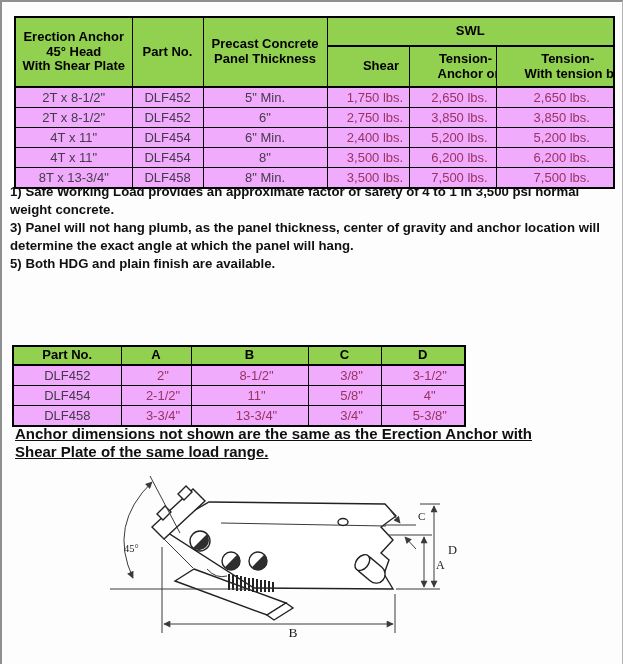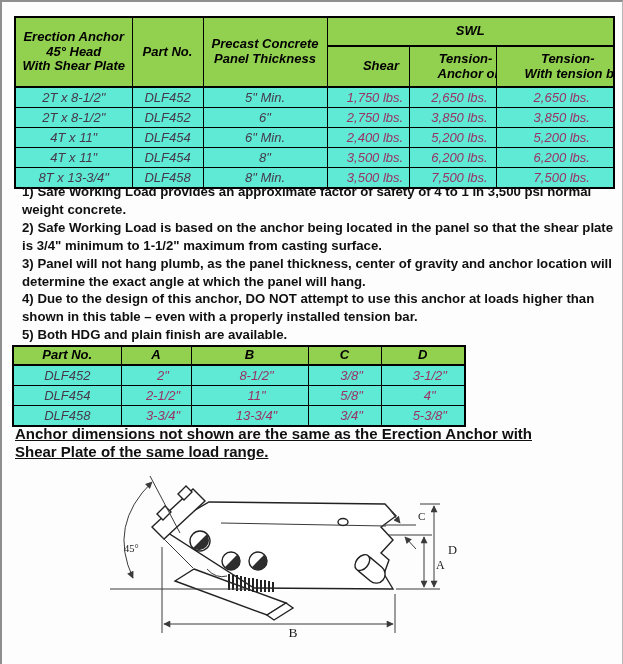--- a/index.html
+++ b/index.html
@@ -2,32 +2,32 @@
 <html><head>
 <meta charset="utf-8">
 <style>
   html,body{margin:0;padding:0;background:#fff;}
   .page{
     position:relative;width:623px;height:664px;background:#fdfdfd;
     font-family:"Liberation Sans",sans-serif;overflow:hidden;
     border-top:2px solid #8f8f8f;border-left:2px solid #8f8f8f;border-right:1px solid #b5b5b5;
     box-sizing:border-box;
   }
-  table{border-collapse:collapse;position:absolute;table-layout:fixed;background:#5eead4;font-style:italic;}
+  table{border-collapse:collapse;position:absolute;table-layout:fixed;background:#f0abfc;}
   table.swl{left:12px;top:14px;width:599px;border:2px solid #000;}
   table.dims{left:10px;top:343px;width:452px;border:2px solid #000;}
   th,td{border:1px solid #000;padding:0 2px;text-align:center;vertical-align:middle;overflow:hidden;white-space:nowrap;}
   th{background:#92d050;color:#000;font-weight:bold;font-size:13px;line-height:1.15;}
   td{font-size:13px;height:19px;}
   .swl tr.hdr1 th{height:27px;border-bottom:2px solid #000;}
   .swl tr.hdr2 th{height:39px;border-bottom:2px solid #000;padding-left:28px;}
   .dims tr.hdr th{height:17px;border-bottom:2px solid #000;}
   .dk{color:#46394b;}
   .plum{color:#993366;padding-left:16px;}
-  .notes{position:absolute;left:20px;top:181px;width:602px;font-size:13.2px;font-weight:bold;color:#101010;line-height:17.9px;}
+  .notes{position:absolute;left:8px;top:181px;width:602px;font-size:13.2px;font-weight:bold;color:#101010;line-height:17.9px;}
   .footer-note{position:absolute;left:13px;top:423px;width:520px;font-size:15px;font-weight:bold;color:#101010;line-height:17.6px;text-decoration:underline;}
   svg.drawing{position:absolute;left:0;top:455px;}
   svg .ln{stroke:#3a3a3a;stroke-width:1;fill:none;}
   svg .shape{stroke:#222;stroke-width:1.4;fill:#fff;}
   svg .dimtext{font-family:"Liberation Serif",serif;fill:#1c1c1c;}
 </style>
 </head>
 <body>
 
 <div class="page">
@@ -91,23 +91,21 @@
       <td class="dk">8" Min.</td>
       <td class="plum">3,500 lbs.</td>
       <td class="plum">7,500 lbs.</td>
       <td class="plum">7,500 lbs.</td>
     </tr>
   </tbody>
     </table>
 
   <div class="notes">
     <div>1) Safe Working Load provides an approximate factor of safety of 4 to 1 in 3,500 psi normal weight concrete.</div>
-    <div>2) Safe Working Load is based on the anchor being located in the panel so that the shear plate is 3/4" minimum to 1-1/2" maximum from casting surface.</div>
     <div>3) Panel will not hang plumb, as the panel thickness, center of gravity and anchor location will determine the exact angle at which the panel will hang.</div>
-    <div>4) Due to the design of this anchor, DO NOT attempt to use this anchor at loads higher than shown in this table – even with a properly installed tension bar.</div>
     <div>5) Both HDG and plain finish are available.</div>
   </div>
 
   <table class="dims">
     <colgroup>
       <col style="width:108px">
         <col style="width:70px">
         <col style="width:117px">
       <col style="width:73px">
         <col style="width:84px">

